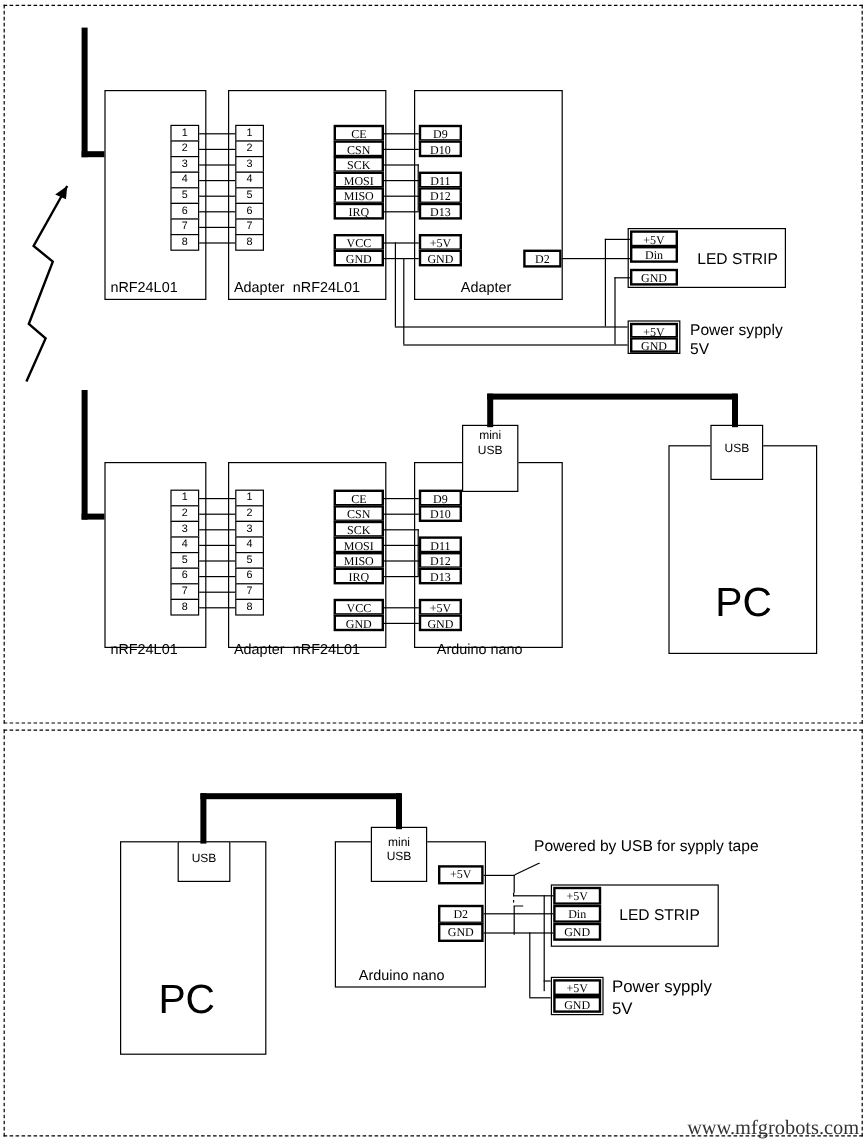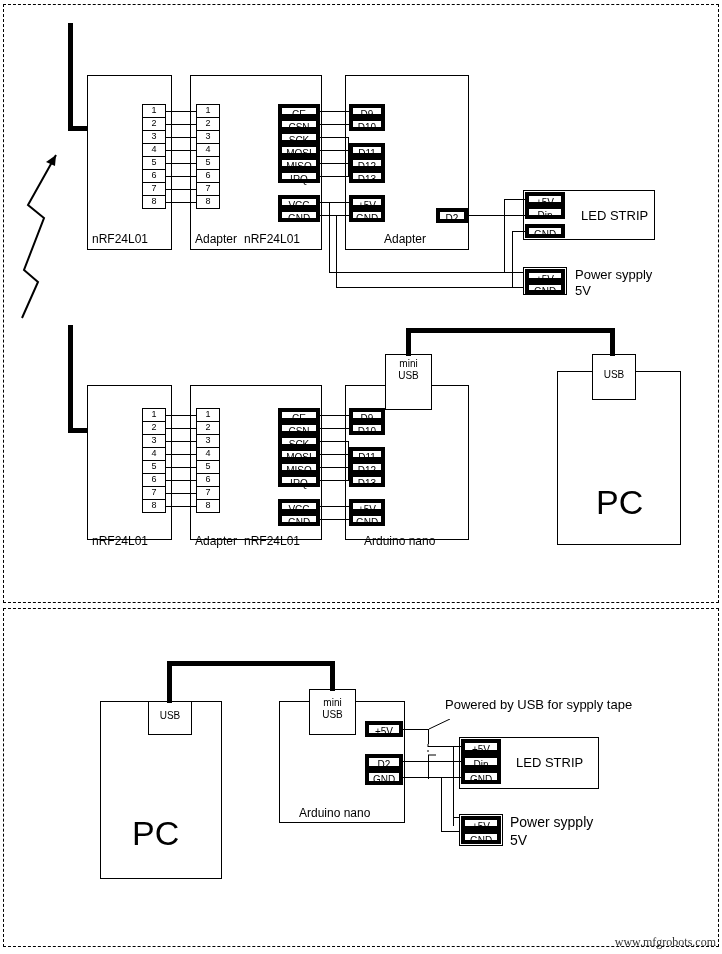--- a/index.html
+++ b/index.html
@@ -4,29 +4,29 @@
 <style>
   html,body{margin:0;padding:0;background:#fff;}
   body{width:722px;height:954px;font-family:"Liberation Sans",sans-serif;color:#000;position:relative;overflow:hidden;}
   .panel{position:absolute;border:1px dashed #000;background:#fff;}
   #panel-top{left:3px;top:4px;width:714px;height:597px;}
   #panel-bottom{left:3px;top:608px;width:714px;height:337px;}
   .box{position:absolute;border:1px solid #000;background:#fff;box-sizing:border-box;}
   .lbl{position:absolute;font-size:12px;line-height:12px;white-space:nowrap;}
   .cap{position:absolute;font-size:17px;white-space:nowrap;}
   .pin{position:absolute;border:1px solid #000;box-sizing:border-box;font-size:9px;line-height:11px;text-align:center;background:#fff;}
-  .sig{position:absolute;border:4px solid #000000;box-sizing:border-box;font-size:10px;line-height:13px;text-align:center;background:#fff;}
+  .sig{position:absolute;border:2px solid #000000;box-sizing:border-box;font-size:10px;line-height:13px;text-align:center;background:#fff;font-family:Liberation Serif, serif;}
   .wire{position:absolute;background:#000;}
   .hw{height:1px;}
   .vw{width:1px;}
   .thick-h{height:5px;background:#000;position:absolute;}
   .thick-v{width:5px;background:#000;position:absolute;}
   .ant svg{display:block;}
   .pctext{position:absolute;font-size:34px;}
-  .wm{position:absolute;right:6px;bottom:4px;font-size:12px;color:#333;font-family:"Liberation Serif",serif;}
+  .wm{position:absolute;right:6px;bottom:4px;font-size:17px;color:#333;font-family:"Liberation Serif",serif;}
   .mini{position:absolute;border:1px solid #000;background:#fff;box-sizing:border-box;font-size:10px;line-height:12px;text-align:center;padding-top:3px;}
 </style>
 </head>
 <body>
 
 <div class="panel" id="panel-top">
 
   <div class="thick-v" style="left:64px;top:18px;height:108px;"></div>
   <div class="thick-h" style="left:64px;top:121px;width:28px;"></div>
 

